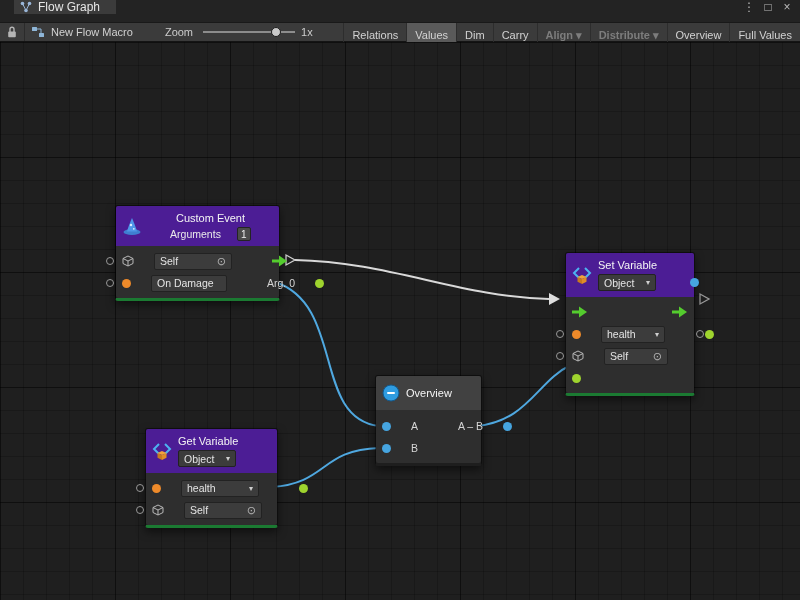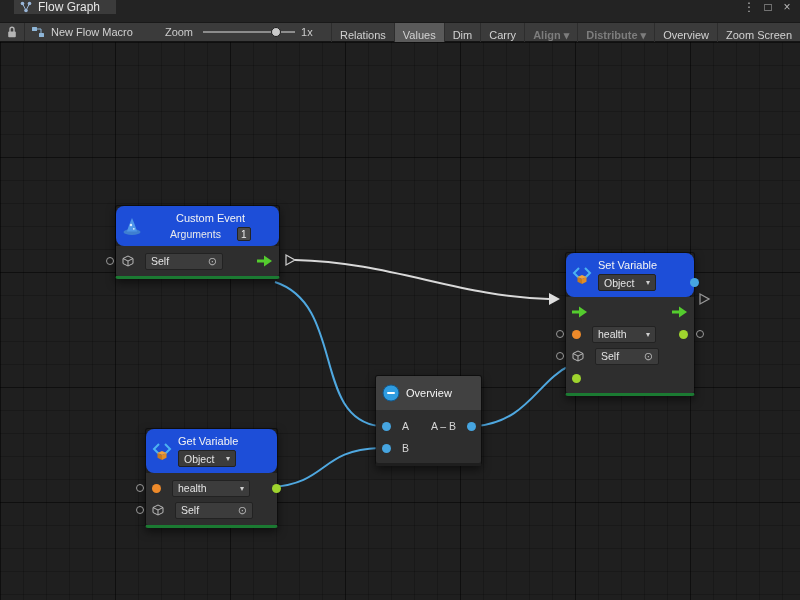--- a/index.html
+++ b/index.html
@@ -45,38 +45,38 @@
               linear-gradient(90deg, rgba(0,0,0,0.18) 1px, transparent 1px);
             background-size:115px 115px, 115px 115px, 23px 23px, 23px 23px; }
 
   svg.wires { position:absolute; top:0; left:0; width:800px; height:600px; z-index:1;
               pointer-events:none; }
 
   
   .node { position:absolute; z-index:2; border-radius:3px; font-size:11px; color:#dcdcdc;
           box-shadow:0 4px 9px rgba(0,0,0,0.5); border:1px solid rgba(0,0,0,0.55); }
   .hdr { display:flex; align-items:center; gap:6px; padding:4px 6px; border-radius:2px 2px 0 0; }
-  .hdr.green { background:#1d4ed8;border-radius:8px; }
+  .hdr.green { background:#4c1d95; }
   .hdr.gray  { background:#414141; }
   .hdr-2line { height:40px; }
   .hdr-2line.tall { height:44px; }
   .hdr-1line { height:34px; }
   .hdr-lines { flex:1; display:flex; flex-direction:column; justify-content:center; gap:2px; }
   .hdr-title { color:#f4f4f4; line-height:13px; }
   .hdr-sub { display:flex; align-items:center; gap:16px; color:#eaeaea; font-size:10.5px; }
   .center .hdr-title, .center .hdr-sub { justify-content:center; text-align:center; }
   .badge { display:inline-block; min-width:14px; padding:0 3px; height:14px; line-height:13px;
            background:#4b4b4b; border:1px solid #242424; border-radius:2px; text-align:center;
            font-size:10px; color:#ececec; }
   .body { background:#2e2e2e; padding:5px 6px; border-radius:0 0 2px 2px; }
   .body.pt6 { padding-top:6px; }
   .node.green-accent { border-bottom:3px solid #1b7a32; }
   .node.gray-accent  { border-bottom:3px solid #1e1e1e; }
 
-  .row { position:relative; display:flex; align-items:center; gap:11px; height:20px;
+  .row { position:relative; display:flex; align-items:center; gap:20px; height:20px;
          margin-bottom:2px; }
   .row:last-child { margin-bottom:0; }
   .spacer { flex:1; }
 
   .field { display:flex; align-items:center; gap:4px; background:#3c3c3c;
            border:1px solid #222222; border-radius:2px; height:17px; padding:0 5px;
            color:#e4e4e4; font-size:10.5px; }
   .fval { flex:1; white-space:nowrap; overflow:hidden; }
   .w64 { width:64px; flex:none; }
   .w76 { width:76px; flex:none; }
@@ -145,21 +145,21 @@
       <span class="zoom-value">1x</span>
     </div>
     <div class="tb-btns">
       <div class="tbtn">Relations</div>
       <div class="tbtn active">Values</div>
       <div class="tbtn">Dim</div>
       <div class="tbtn">Carry</div>
       <div class="tbtn disabled">Align ▾</div>
       <div class="tbtn disabled">Distribute ▾</div>
       <div class="tbtn">Overview</div>
-      <div class="tbtn">Zoom Screen</div>
+      <div class="tbtn">Full Values</div>
     </div>
   </div>
 
   <div class="canvas"></div>
 
   <svg class="wires" viewBox="0 0 800 600">
 
     <path d="M 295 260 C 390 262, 460 297, 549 299" stroke="#d9d9d9" stroke-width="2" fill="none"></path>
     <polygon points="286,255 295,260 286,265" fill="none" stroke="#cfcfcf" stroke-width="1.3"></polygon>
     <polygon points="549,293 560,299 549,305" fill="#dedede"></polygon>
@@ -204,20 +204,30 @@
           <span class="fval">Self</span>
           <span class="picker">⊙</span>
         </span>
         <span class="spacer"></span>
         <span class="nicon">
           <svg width="16" height="12" viewBox="0 0 16 12">
             <rect x="0" y="4.5" width="7" height="3" fill="#54cc2e"></rect>
             <polygon points="7,0.5 15,6 7,11.5" fill="#54cc2e"></polygon>
           </svg>
         </span>
+      </div>
+      <div class="row">
+        <span class="pempty l"></span>
+        <span class="pdot orange"></span>
+        <span class="field w76">
+          <span class="fval">On Damage</span>
+        </span>
+        <span class="spacer"></span>
+        <span class="lbl">Arg. 0</span>
+        <span class="pdot green"></span>
       </div>
     </div>
   </div>
 
   <div class="node green-accent" style="left:565px; top:252px; width:130px;">
     <div class="hdr green hdr-2line tall">
       <span class="nicon">
         <svg width="20" height="18" viewBox="0 0 20 18">
           <polyline points="7,2 2,7 7,12" stroke="#4db2f0" stroke-width="2" fill="none"></polyline>
           <polyline points="13,2 18,7 13,12" stroke="#4db2f0" stroke-width="2" fill="none"></polyline>

